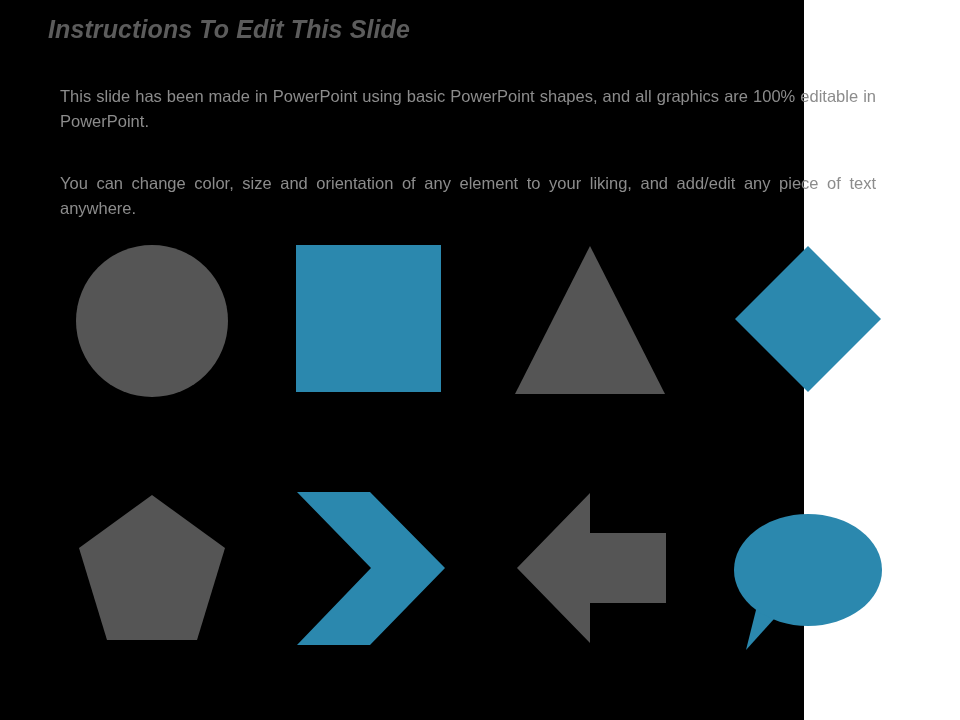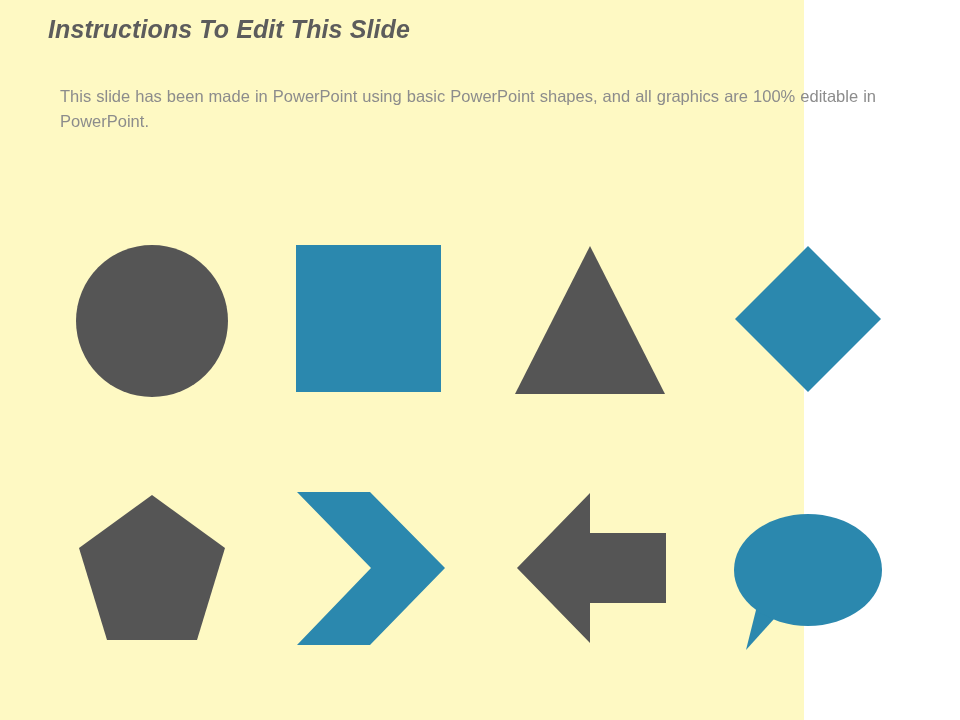--- a/index.html
+++ b/index.html
@@ -12,21 +12,21 @@
     height: 720px;
     overflow: hidden;
     font-family: "Liberation Sans", sans-serif;
     -webkit-font-smoothing: antialiased;
   }
 
   #slide {
     position: relative;
     width: 804px;
     height: 720px;
-    background: #fef9c3;
+    background: #000000;
     box-sizing: border-box;
   }
 
   
   .slide-title {
     position: absolute;
     left: 48px;
     top: 12px;
     width: 860px;
     font-size: 25px;
@@ -92,20 +92,21 @@
 </style>
 </head>
 <body>
 
 <div id="slide">
 
   <div class="slide-title">Instructions To Edit This Slide</div>
 
   <div class="body-copy">
     <p class="body-para justified">This slide has been made in PowerPoint using basic PowerPoint shapes, and all graphics are 100% editable in PowerPoint.</p>
+    <p class="body-para">You can change color, size and orientation of any element to your liking, and add/edit any piece of text anywhere.</p>
   </div>
 
   <div class="shape-grid">
 
     <div class="shape-cell col-1 row-1">
       <svg viewBox="0 0 176 176" xmlns="http://www.w3.org/2000/svg">
         <circle cx="88" cy="85" r="76" fill="#555555"></circle>
       </svg>
     </div>
 

